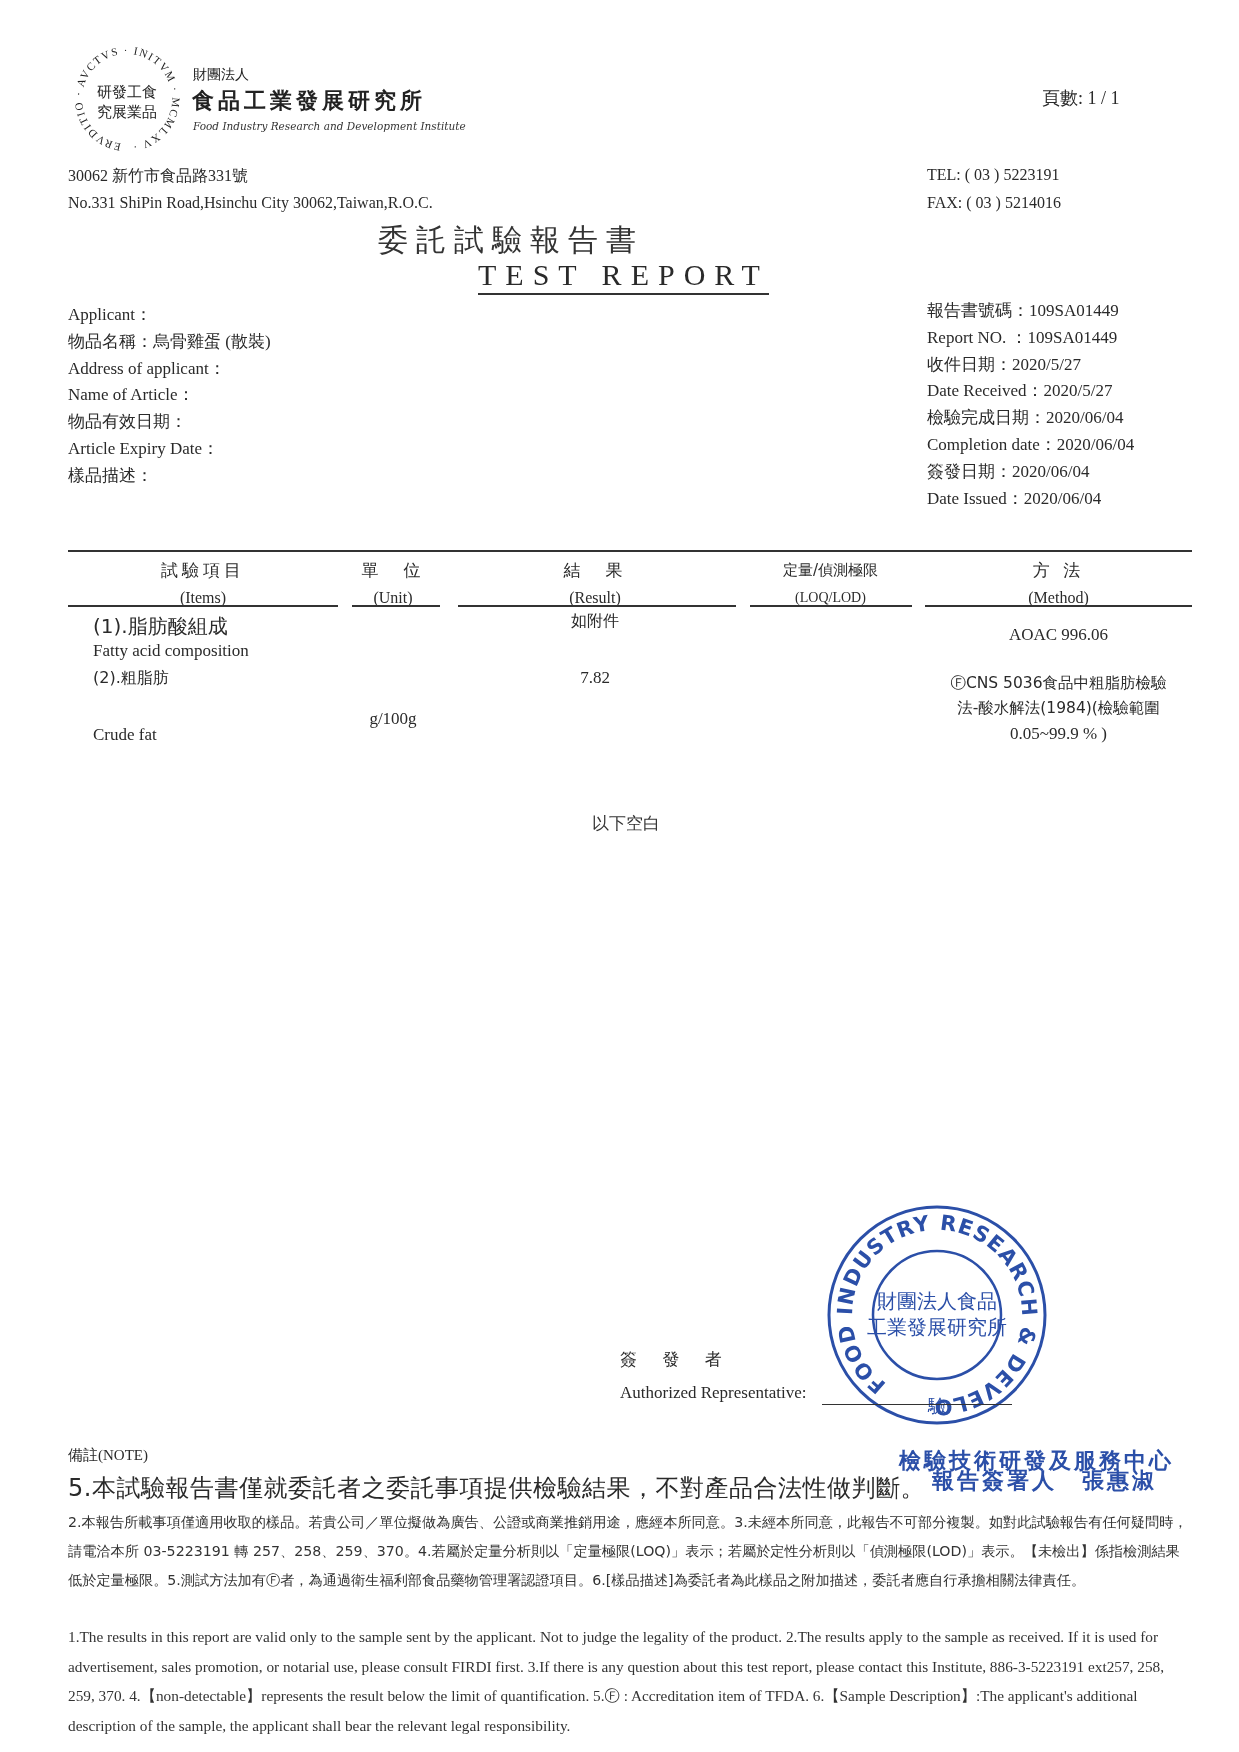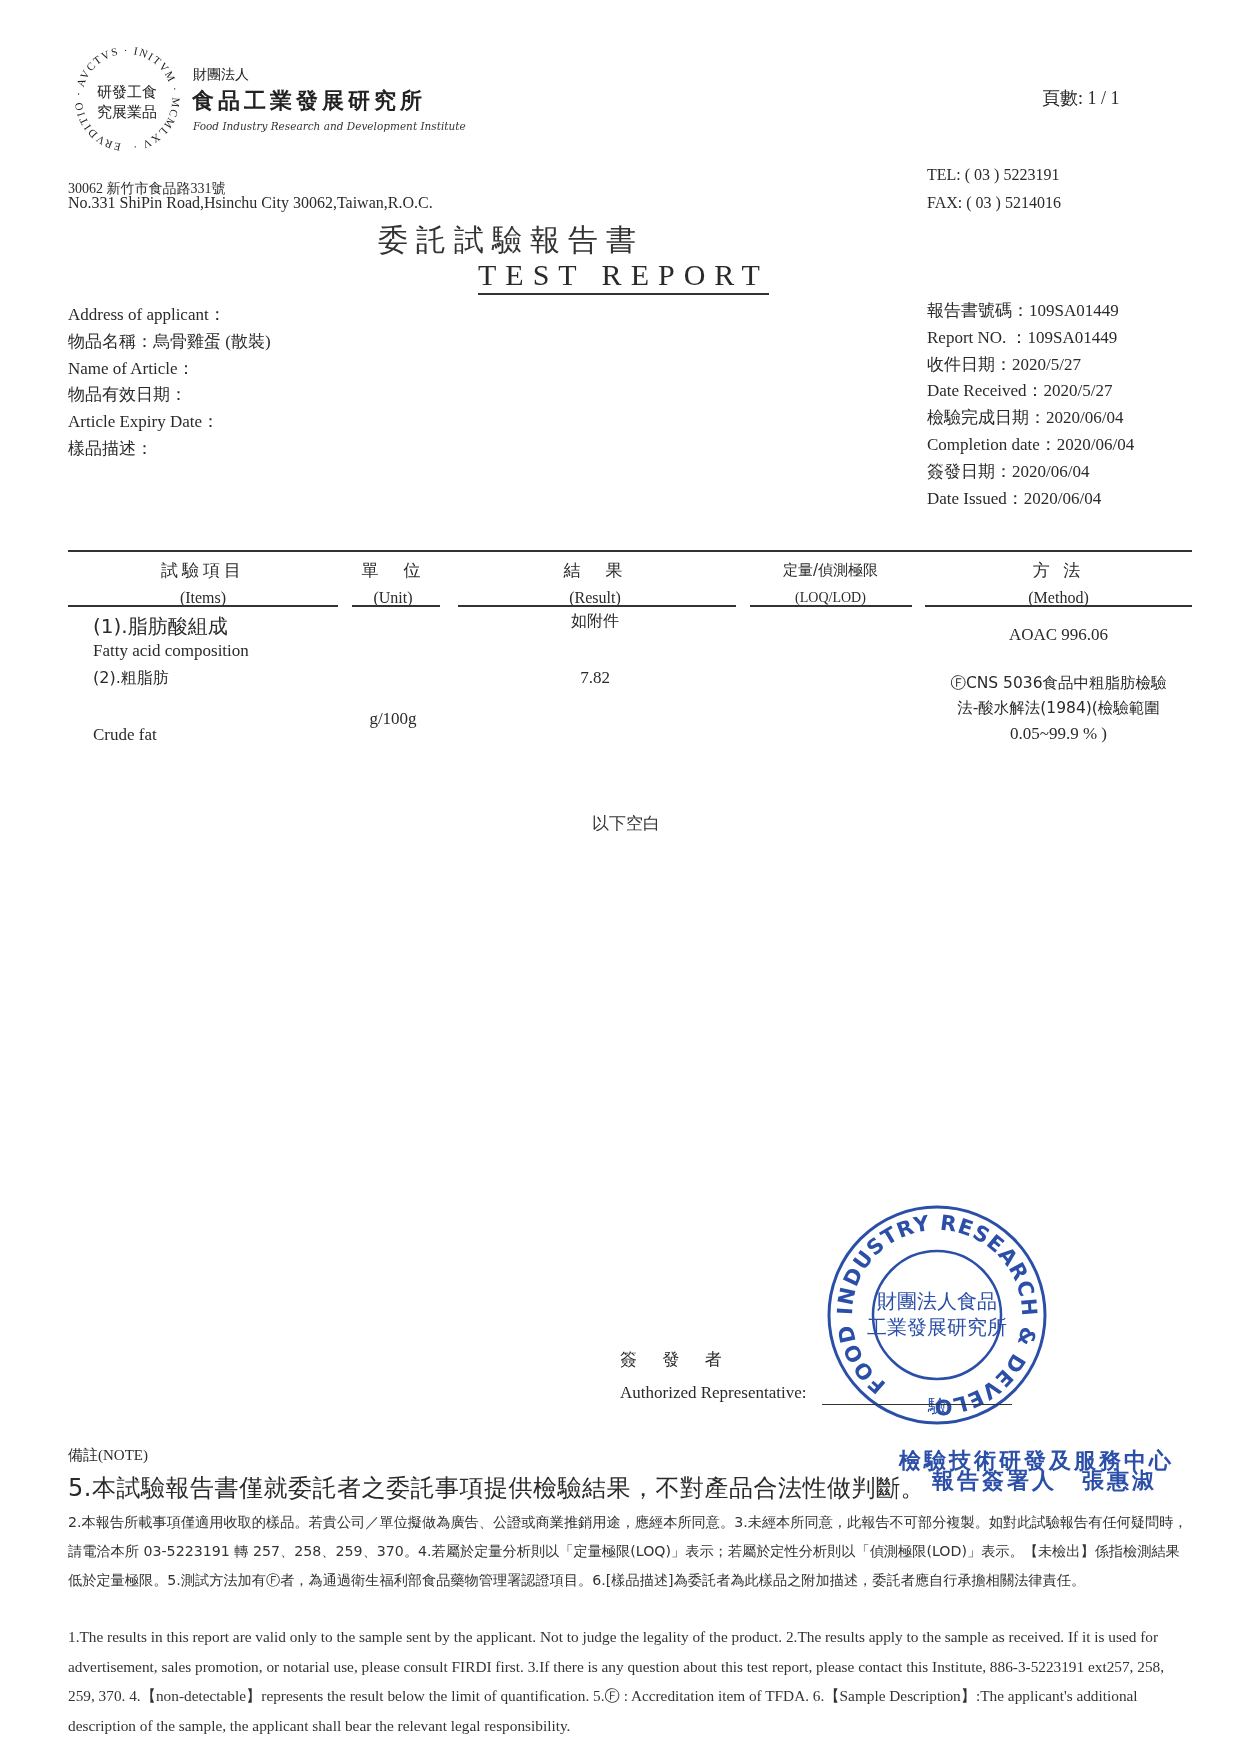--- a/index.html
+++ b/index.html
@@ -9,21 +9,21 @@
   .serif { font-family: "Liberation Serif", "DejaVu Serif", serif; }
 
   
   .logo { left: 72px; top: 44px; width: 110px; height: 112px; }
   .org-small { left: 193px; top: 66px; font-size: 14px; font-family: "DejaVu Sans", sans-serif; color:#222; }
   .org-big { left: 192px; top: 86px; font-size: 22px; letter-spacing: 4px; font-family: "DejaVu Sans", sans-serif; font-weight: bold; color:#222; }
   .org-en { left: 193px; top: 120px; font-size: 10.5px; font-style: italic; font-family: "DejaVu Serif", serif; color:#333; }
 
   .page-num { left: 1042px; top: 86px; font-size: 18px; }
 
-  .addr1 { left: 68px; top: 180px; font-size: 14px; }
+  .addr1 { left: 68px; top: 166px; font-size: 16px; }
   .addr2 { left: 68px; top: 194px; font-size: 16px; }
   .tel { left: 927px; top: 166px; font-size: 16px; }
   .fax { left: 927px; top: 194px; font-size: 16px; }
 
   .title-zh { left: 0; width: 1002px; top: 220px; text-align: center; font-size: 30px; letter-spacing: 8px;
               font-family: "DejaVu Sans", sans-serif; font-weight: 300; color:#333; padding-left: 20px; box-sizing: border-box;}
   .title-en { left: 478px; top: 258px; font-size: 30px; letter-spacing: 9px; border-bottom: 2px solid #333; line-height: 34px; padding-bottom: 1px; }
 
   .left-info { left: 68px; top: 302px; font-size: 17px; line-height: 26.8px; }
   .right-info { left: 927px; top: 298px; font-size: 17px; line-height: 26.8px; }
@@ -81,22 +81,23 @@
 
 <div class="abs addr1">30062 新竹市食品路331號</div>
 <div class="abs addr2">No.331 ShiPin Road,Hsinchu City 30062,Taiwan,R.O.C.</div>
 <div class="abs tel">TEL: ( 03 ) 5223191</div>
 <div class="abs fax">FAX: ( 03 ) 5214016</div>
 
 <div class="abs title-zh">委託試驗報告書</div>
 <div class="abs title-en">TEST REPORT</div>
 
 <div class="abs left-info">
+  <span class="info-line">Applicant：</span>
+  <span class="info-line">物品名稱：烏骨雞蛋 (散裝)</span>
   <span class="info-line">Address of applicant：</span>
-  <span class="info-line">物品名稱：烏骨雞蛋 (散裝)</span>
   <span class="info-line">Name of Article：</span>
   <span class="info-line">物品有效日期：</span>
   <span class="info-line">Article Expiry Date：</span>
   <span class="info-line">樣品描述：</span>
 </div>
 
 <div class="abs right-info">
   <span class="info-line">報告書號碼：109SA01449</span>
   <span class="info-line">Report NO.  ：109SA01449</span>
   <span class="info-line">收件日期：2020/5/27</span>

